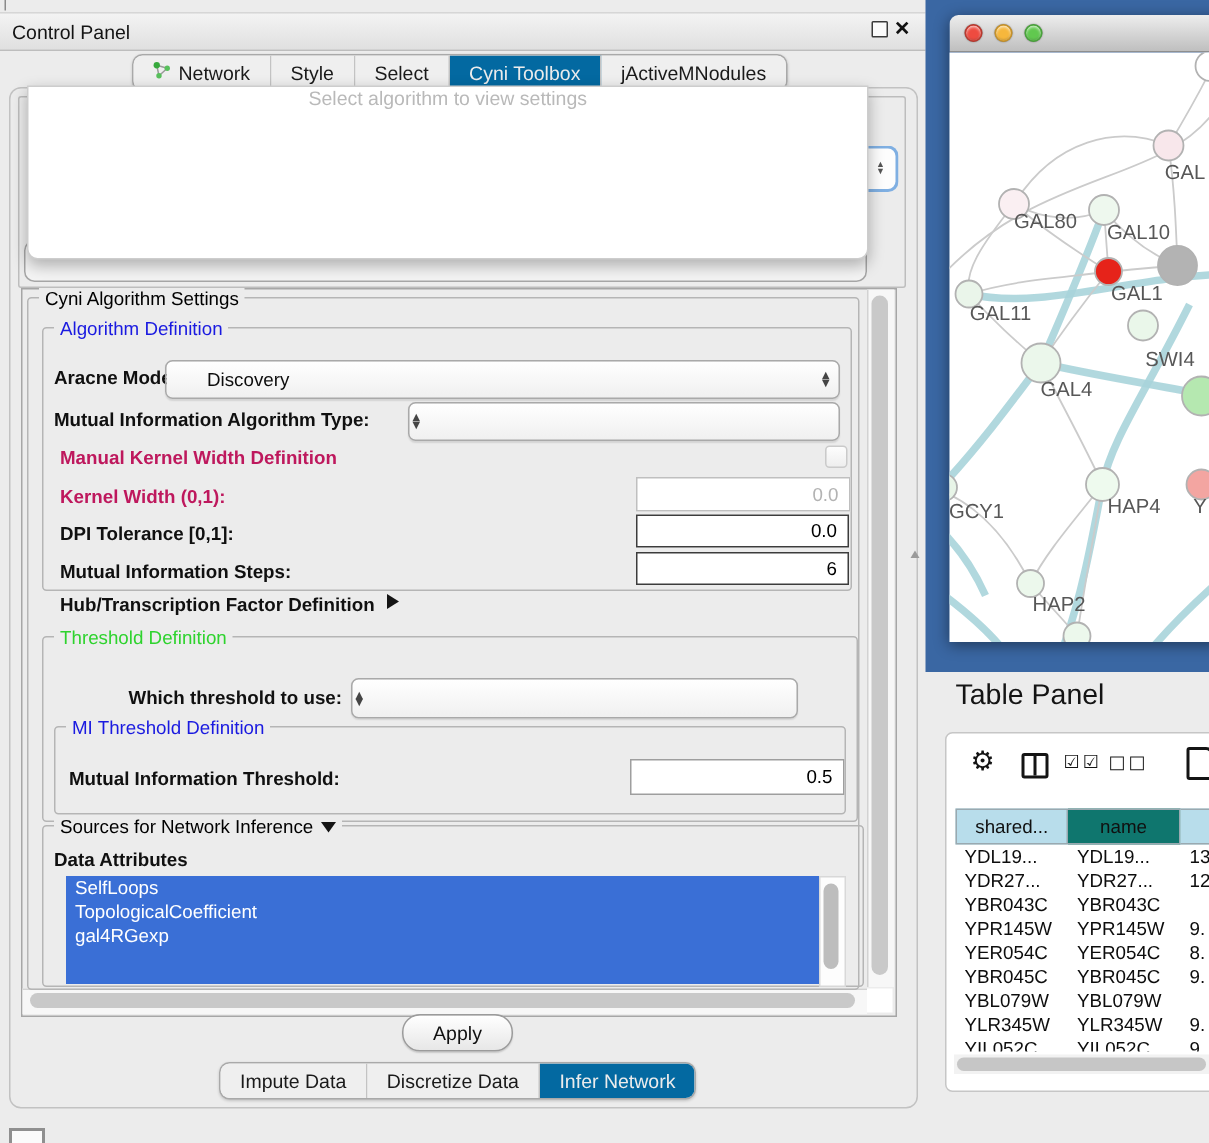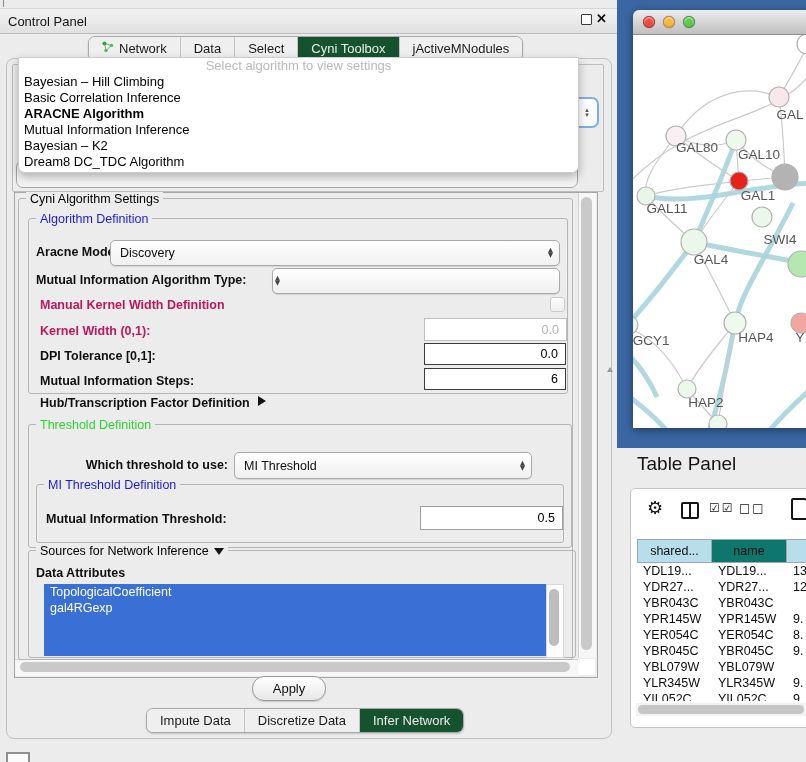--- a/index.html
+++ b/index.html
@@ -13,21 +13,21 @@
   .cp-title{font-size:13px;color:#141414;margin-left:8px;}
   .float-ic{left:581px;top:14px;width:9px;height:9px;border:1.5px solid #3a3a3a;border-radius:1px;background:#fafafa;}
   .close-ic{left:596px;top:11px;font-size:13px;font-weight:bold;color:#111;}
   .cp-panel{left:6px;top:58px;width:604px;height:679px;border:1px solid #c2c2c2;border-radius:8px;background:#ececec;}
   
   .tabbar{display:flex;height:23px;border:1px solid #a9a9a9;border-radius:7px;overflow:hidden;
           background:#f0f0f0;box-shadow:0 1px 2px rgba(0,0,0,.18);}
   .tab{display:flex;align-items:center;gap:5px;padding:0 13px;font-size:13px;color:#1a1a1a;
        border-right:1px solid #c3c3c3;background:#efefef;white-space:nowrap;}
   .tab:last-child{border-right:none;}
-  .tab.sel{background:#14532d;color:#ececec;}
+  .tab.sel{background:#0369a1;color:#ececec;}
   #top-tabs{left:88px;top:36px;}
   #bottom-tabs{left:146px;top:708px;}
   
   .hid-grp{left:12px;top:64px;width:590px;height:126px;border:1px solid #bdbdbd;border-radius:2px;}
   .hid-combo{left:16px;top:160px;width:560px;height:26px;border:1px solid #a6a6a6;border-radius:7px;background:#f4f4f4;}
   .focus-combo{left:577px;top:97px;width:20px;height:27px;border:2px solid #7fafe2;border-left:none;
                border-radius:0 7px 7px 0;background:#fdfdfd;display:flex;flex-direction:column;
                align-items:center;justify-content:center;color:#555;font-size:6px;line-height:5px;}
   
   .popup{left:18px;top:57px;width:559px;height:114px;background:#fff;border:1px solid #cdcdcd;
@@ -42,21 +42,21 @@
   .htrack{left:15px;top:659px;width:563px;height:16px;background:#f7f7f7;border-top:1px solid #d2d2d2;}
   .hthumb{left:20px;top:662px;width:550px;height:10px;background:#c9c9c9;border-radius:5px;}
   .corner{left:578px;top:659px;width:17px;height:16px;background:#fff;}
   
   .grp{border:1px solid #b5b5b5;border-radius:3px;}
   .grp-title{font-size:12.5px;background:#ececec;padding:0 4px;white-space:nowrap;display:flex;align-items:center;gap:5px;}
   .lbl{font-size:12.5px;font-weight:bold;color:#101010;white-space:nowrap;}
   .lbl.dis{color:#be185d;}
   .combo{background:linear-gradient(#ffffff,#f0f0f0);border:1px solid #a9a9a9;border-radius:5px;
          display:flex;align-items:center;box-shadow:0 1px 1px rgba(0,0,0,.1);}
-  .combo .ct{flex:1;padding-left:9px;font-size:12.5px;color:#0d0d0d;white-space:nowrap;overflow:hidden;}
+  .combo .ct{flex:1;padding-left:27px;font-size:12.5px;color:#0d0d0d;white-space:nowrap;overflow:hidden;}
   .combo .ca{display:flex;flex-direction:column;align-items:center;justify-content:center;
              color:#454545;font-size:6.5px;line-height:5px;padding:0 6px 0 2px;font-family:"DejaVu Sans",sans-serif;}
   .tf{background:#fff;display:flex;align-items:center;justify-content:flex-end;
       padding-right:7px;font-size:12.5px;color:#000;}
   .tf.dis{border:1px solid #bfbfbf;color:#b3b3b3;}
   .tf.dark{border:1.5px solid #3c3c3c;}
   .tf.norm{border:1px solid #9e9e9e;}
   .cb{width:13px;height:13px;border:1px solid #cacaca;border-radius:3px;background:linear-gradient(#fdfdfd,#eeeeee);}
   .tri-right{width:0;height:0;border-left:8px solid #141414;border-top:5.5px solid transparent;border-bottom:5.5px solid transparent;display:inline-block;}
   .tri-down{width:0;height:0;border-top:7px solid #141414;border-left:5.5px solid transparent;border-right:5.5px solid transparent;display:inline-block;}
@@ -118,21 +118,21 @@
     <div class="tab">
       <span><svg width="12" height="12" viewBox="0 0 12 12">
           <path d="M2.5 2.5 L9.5 4.5 M9.5 4.5 L4 9.5 M2.5 2.5 L4 9.5" stroke="#9a9a9a" stroke-width="1" fill="none"></path>
           <circle cx="2.5" cy="2.5" r="2.1" fill="#37a93c"></circle>
           <circle cx="9.5" cy="4.5" r="1.8" fill="#58c05c"></circle>
           <circle cx="4" cy="9.5" r="1.8" fill="#58c05c"></circle>
         </svg></span>
       <span>Network</span>
     </div>
     <div class="tab">
-      <span>Data</span>
+      <span>Style</span>
     </div>
     <div class="tab">
       <span>Select</span>
     </div>
     <div class="tab sel">
       <span>Cyni Toolbox</span>
     </div>
     <div class="tab">
       <span>jActiveMNodules</span>
     </div>
@@ -140,28 +140,20 @@
 
 <div class="abs hid-grp"></div>
 <div class="abs hid-combo"></div>
 <div class="abs focus-combo">
     <span>▲</span>
     <span>▼</span>
   </div>
 
 <div class="abs popup">
   <div class="popup-ph">Select algorithm to view settings</div>
-  <div id="popup-items">
-      <div class="popup-item">Bayesian – Hill Climbing</div>
-      <div class="popup-item">Basic Correlation Inference</div>
-      <div class="popup-item bold">ARACNE Algorithm</div>
-      <div class="popup-item">Mutual Information Inference</div>
-      <div class="popup-item">Bayesian – K2</div>
-      <div class="popup-item">Dream8 DC_TDC Algorithm</div>
-    </div>
 </div>
 
 <div class="abs scrollpane"></div>
 <div class="abs vtrack"></div>
 <div class="abs vthumb"></div>
 <div class="abs htrack"></div>
 <div class="abs hthumb"></div>
 <div class="abs corner"></div>
 
 <div class="abs grp" style="left:18px;top:198px;width:553px;height:460px;"></div>
@@ -202,47 +194,47 @@
 <div class="abs" style="left:40px;top:396px;display:flex;align-items:flex-start;gap:8px;">
   <span class="lbl" style="position:static;">Hub/Transcription Factor Definition</span>
   <span class="tri-right"></span>
 </div>
 
 <div class="abs grp" style="left:28px;top:424px;width:542px;height:122px;"></div>
 <div class="abs grp-title" style="left:36px;top:418px;color:#2ed32e;">Threshold Definition</div>
 
 <div class="abs lbl" style="left:60px;top:458px;width:168px;text-align:right;">Which threshold to use:</div>
 <div class="abs combo" style="left:234px;top:452px;width:296px;height:25px;">
-  <span class="ct">MI Threshold</span>
   <span class="ca">
       <span>▲</span>
       <span>▼</span>
     </span>
 </div>
 
 <div class="abs grp" style="left:36px;top:484px;width:526px;height:57px;"></div>
 <div class="abs grp-title" style="left:44px;top:478px;color:#1a1ae0;">MI Threshold Definition</div>
 
 <div class="abs lbl" style="left:46px;top:512px;">Mutual Information Threshold:</div>
 <div class="abs tf norm" style="left:420px;top:506px;width:134px;height:22px;">0.5</div>
 
 <div class="abs grp" style="left:28px;top:550px;width:546px;height:106px;"></div>
 <div class="abs grp-title" style="left:36px;top:544px;">
   <span>Sources for Network Inference</span>
   <span class="tri-down"></span>
 </div>
 <div class="abs lbl" style="left:36px;top:566px;">Data Attributes</div>
 <div class="abs attr-list" id="attr-list" style="left: 44px; top: 584px; width: 502px; height: 72px; background: rgb(58, 111, 214);">
+    <div class="attr-item">SelfLoops</div>
     <div class="attr-item">TopologicalCoefficient</div>
     <div class="attr-item">gal4RGexp</div>
   </div>
 <div class="abs list-vtrack"></div>
 <div class="abs list-vthumb"></div>
 
-<div class="abs btn" style="left:252px;top:676px;width:72px;height:23px;border-radius:12px;">Apply</div>
+<div class="abs btn" style="left:268px;top:676px;width:72px;height:23px;border-radius:12px;">Apply</div>
 <div class="abs tabbar" id="bottom-tabs">
     <div class="tab">
       <span>Impute Data</span>
     </div>
     <div class="tab">
       <span>Discretize Data</span>
     </div>
     <div class="tab sel">
       <span>Infer Network</span>
     </div>

